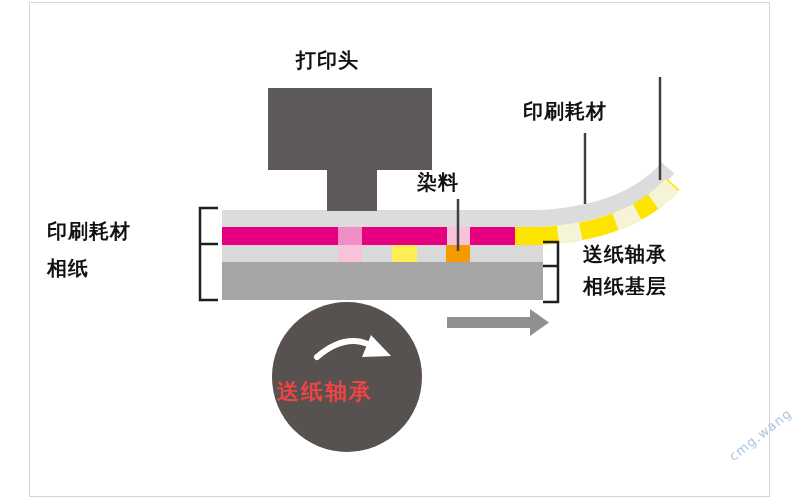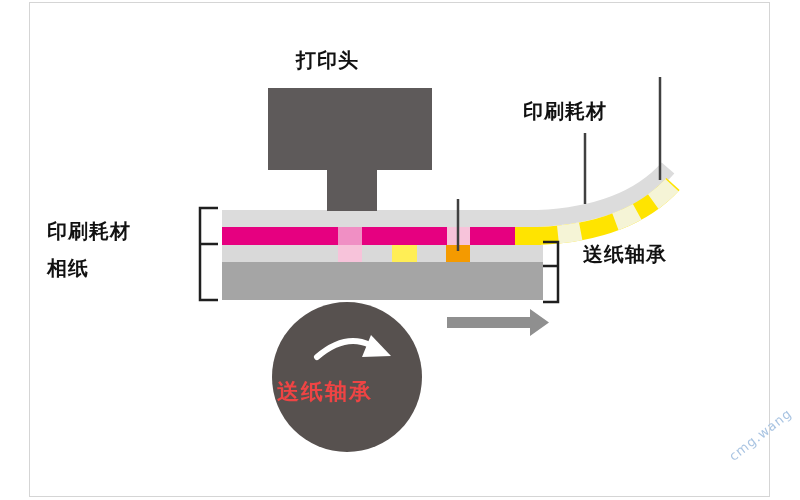--- a/index.html
+++ b/index.html
@@ -58,24 +58,26 @@
     <line x1="660" y1="77" x2="660" y2="180" stroke-width="2.5" stroke="#404040"></line>
     <line x1="585" y1="133" x2="585" y2="204" stroke-width="2.5" stroke="#404040"></line>
     <line x1="458" y1="199" x2="458" y2="251" stroke-width="2.5" stroke="#404040"></line>
   </svg>
 
   <div class="lbl center" style="left:296px;top:49px;width:100px;">打印头</div>
 
 
   <div class="lbl center" style="left:523px;top:100px;width:120px;">印刷耗材</div>
 
+  <div class="lbl center" style="left:417px;top:171px;width:80px;">染料</div>
 
   <div class="lbl right" style="left:47px;top:220px;width:140px;">印刷耗材</div>
 
   <div class="lbl right" style="left:47px;top:257px;width:140px;">相纸</div>
 
   <div class="lbl" style="left:583px;top:243px;">送纸轴承</div>
 
+  <div class="lbl" style="left:583px;top:275px;">相纸基层</div>
 
   <div class="lbl center roller-lbl" style="left:277px;top:380px;width:140px;">送纸轴承</div>
 
   <div class="watermark">cmg.wang</div>
 </div>
 
 </body></html>

